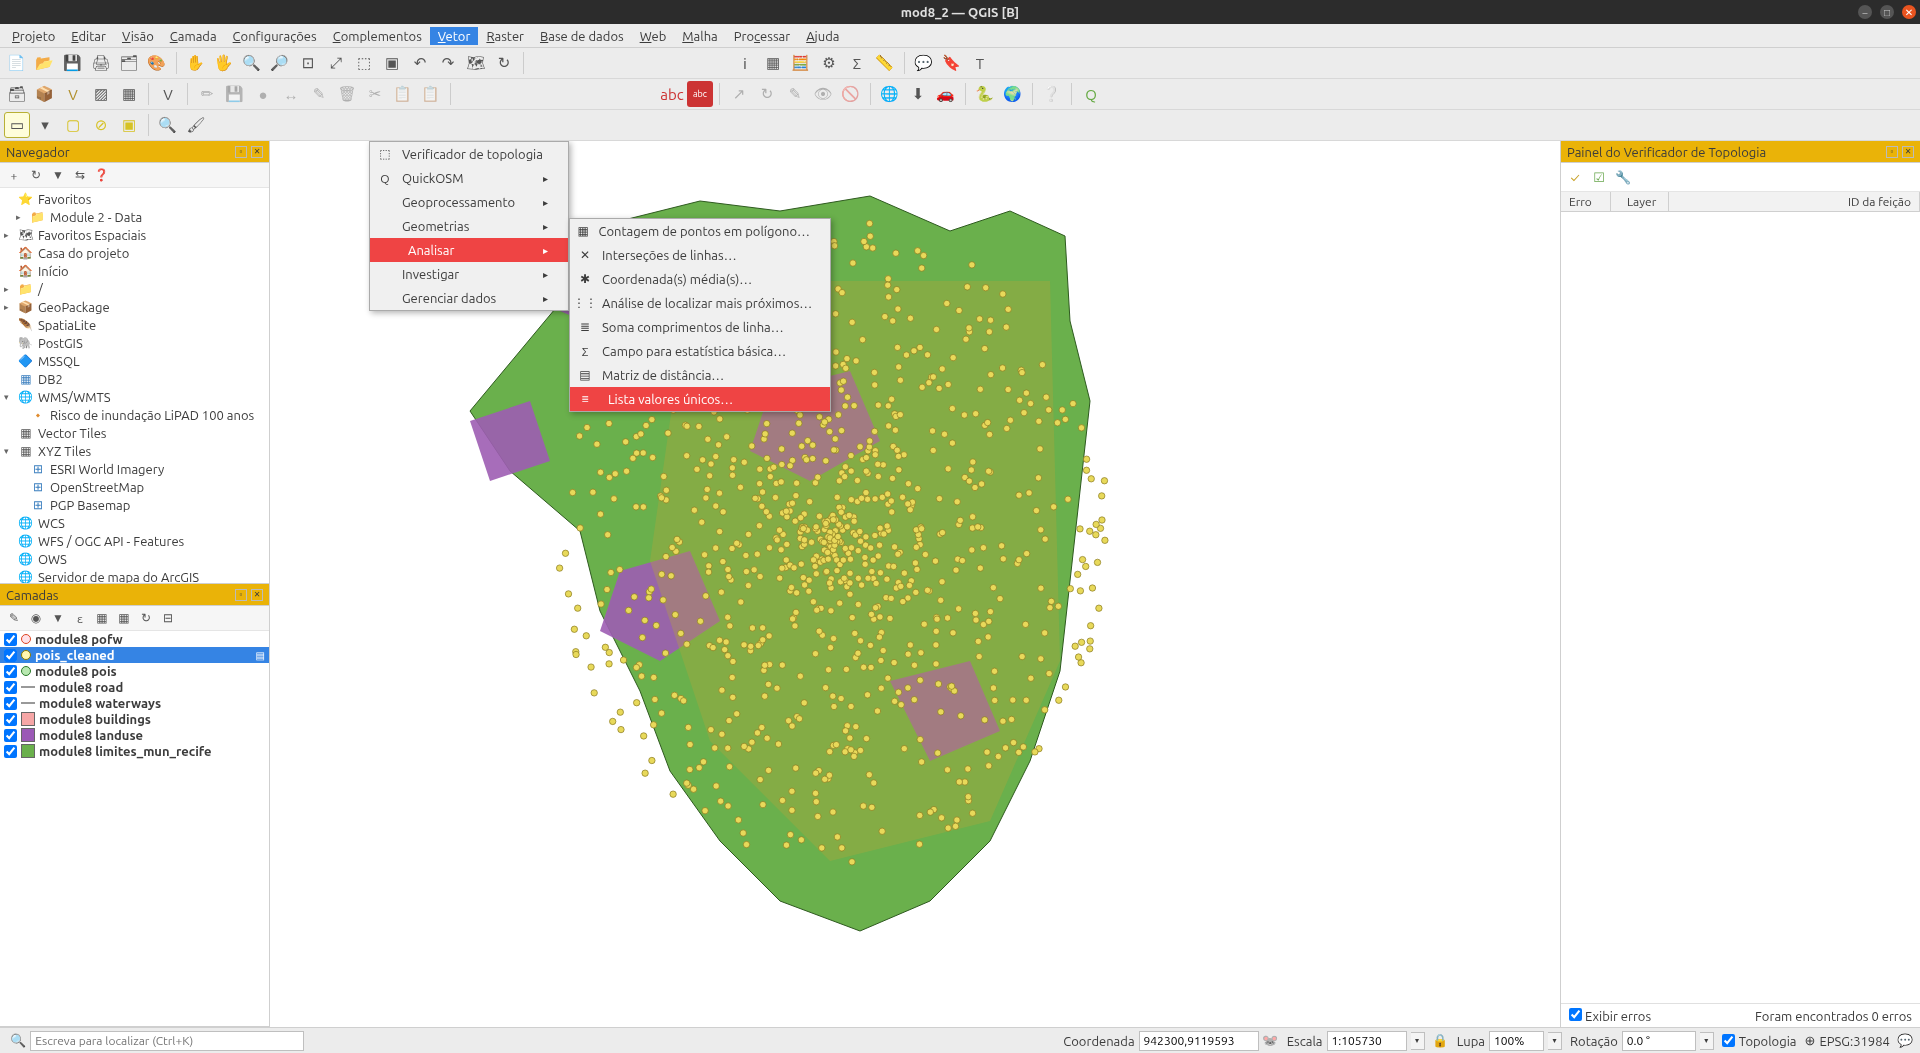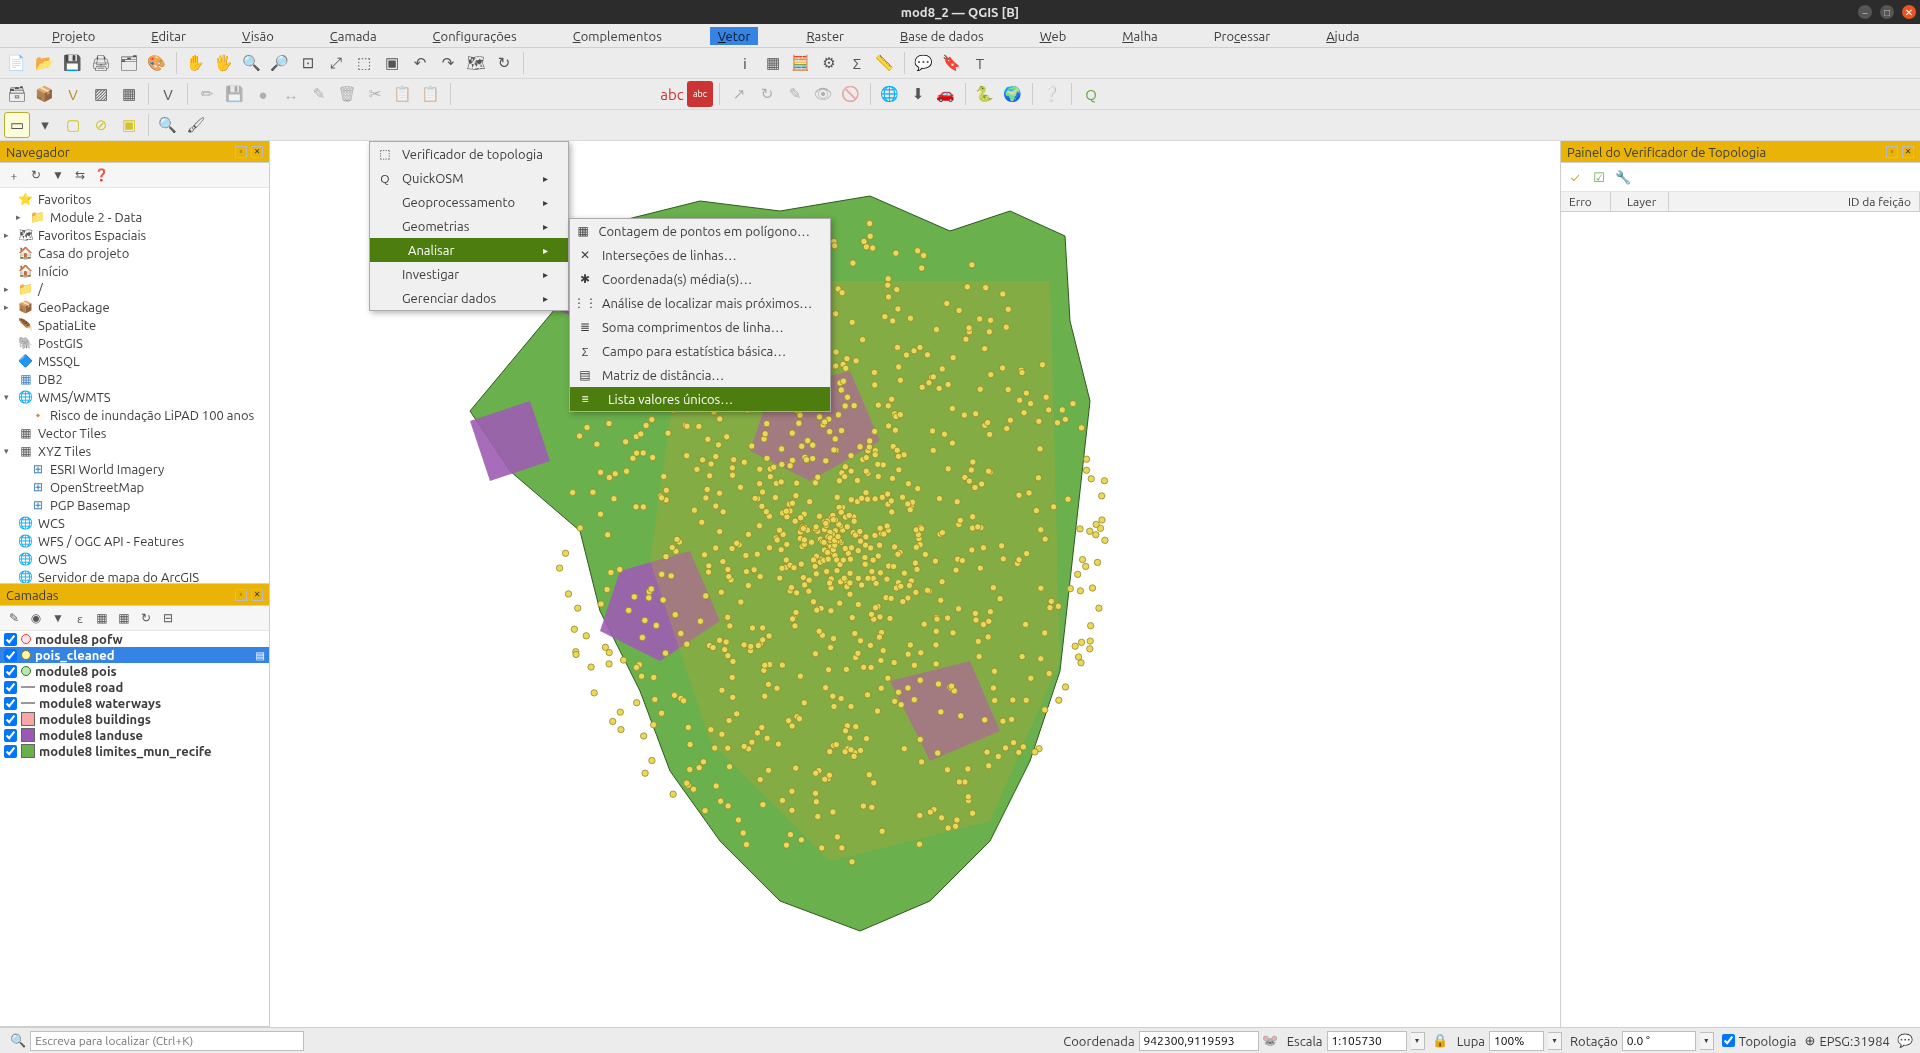--- a/index.html
+++ b/index.html
@@ -5,22 +5,22 @@
 * { margin: 0; padding: 0; box-sizing: border-box; font-family: "Ubuntu", "Segoe UI", sans-serif; font-size: 13px; }
 body { background: #f2f1f0; color: #3c3c3c; overflow: hidden; width: 1920px; height: 1053px; display: flex; flex-direction: column; }
 .titlebar { background: #2c2c2c; height: 24px; display: flex; align-items: center; color: #dfdfdf; position: relative; }
 .titlebar .title { position: absolute; left: 50%; transform: translateX(-50%); font-weight: bold; }
 .titlebar .win-btns { position: absolute; right: 4px; display: flex; gap: 8px; align-items: center; }
 .titlebar .win-btn { width: 14px; height: 14px; border-radius: 50%; display: flex; align-items: center; justify-content: center; font-size: 10px; color: #ccc; }
 .titlebar .win-min, .titlebar .win-max { background: #555; }
 .titlebar .win-close { background: #e95420; color: #fff; }
 
 .menubar { background: #ececec; height: 24px; display: flex; align-items: center; padding: 0 4px; border-bottom: 1px solid #cfcfcf; }
-.menubar .menu-item { padding: 2px 8px; cursor: pointer; margin-left: 40px; }
-.menubar .menu-item.active { background: #3584e4; color: #0f172a; }
+.menubar .menu-item { padding: 2px 8px; cursor: pointer; }
+.menubar .menu-item.active { background: #3584e4; color: #ffffff; }
 .menubar .menu-item u { text-decoration: underline; }
 
 .toolbar { background: #ececec; display: flex; align-items: center; padding: 2px 4px; gap: 2px; flex-wrap: wrap; border-bottom: 1px solid #d8d8d8; }
 .toolbar .tbtn { width: 26px; height: 26px; display: flex; align-items: center; justify-content: center; border: 1px solid transparent; border-radius: 3px; cursor: pointer; font-size: 15px; color: #555; }
 .toolbar .sep { width: 1px; height: 22px; background: #ccc; margin: 0 4px; }
 .toolbar .tbtn.disabled { opacity: 0.4; }
 
 .main { flex: 1; display: flex; min-height: 0; }
 .left-dock { width: 270px; display: flex; flex-direction: column; border-right: 1px solid #cfcfcf; background: #fff; }
 .dock-panel { display: flex; flex-direction: column; border-bottom: 1px solid #cfcfcf; }
@@ -52,21 +52,21 @@
 .topo-table-head { display:flex; border-bottom:1px solid #cfcfcf; background:#f2f2f2;gap:8px; }
 .topo-table-head .th { padding:3px 8px; border-right:1px solid #cfcfcf; font-size:12px; }
 .topo-table-head .th:first-child { width:50px; }
 .topo-table-head .th:nth-child(2) { width:50px; }
 .topo-table-head .th:nth-child(3) { flex:1; text-align:right; }
 .topo-body { flex:1; }
 .topo-footer { padding:4px 8px; display:flex; justify-content:space-between; align-items:center; border-top:1px solid #e0e0e0; font-size:12px; }
 
 .dropdown { position:absolute; background:#f0f0f0; border:1px solid #aaa; box-shadow:2px 2px 6px rgba(0,0,0,.3); z-index:1000; }
 .dropdown .ditem { display:flex; align-items:center; gap:8px; padding:3px 20px 3px 6px; cursor:pointer; font-size:13px; white-space:nowrap; }
-.dropdown .ditem.hl { background:#4d7c0f; color:#fff;gap:14px; }
+.dropdown .ditem.hl { background:#ef4444; color:#fff;gap:14px; }
 .dropdown .ditem .dico { width:18px; height:18px; display:flex; align-items:center; justify-content:center; font-size:12px; }
 .dropdown .ditem .arrow { margin-left:auto; font-size:10px; }
 
 .statusbar { height:26px; background:#ececec; border-top:1px solid #cfcfcf; display:flex; align-items:center; padding:0 6px; gap:8px; font-size:12px; }
 .statusbar .sfield { display:flex; align-items:center; gap:4px; }
 .statusbar input[type=text] { height:20px; border:1px solid #bfbfbf; padding:0 4px; font-size:12px; background:#fff; }
 .statusbar .locator { flex:0 0 auto; display:flex; align-items:center; }
 .statusbar .locator input { width:274px; }
 .statusbar .spacer { flex:1; }
 .statusbar .lock { color:#777; }
@@ -1390,20 +1390,26 @@
       <div class="tpb" style="color:#c9a227">✓</div>
       <div class="tpb" style="color:#6aa84f">☑</div>
       <div class="tpb">🔧</div>
     </div>
     <div class="topo-table-head">
       <div class="th">Erro</div>
       <div class="th">Layer</div>
       <div class="th">ID da feição</div>
     </div>
     <div class="topo-body"></div>
+    <div class="topo-footer">
+      <label>
+        <input type="checkbox" checked="" style=""> <span>Exibir erros</span>
+      </label>
+      <span>Foram encontrados 0 erros</span>
+    </div>
   </div>
 </div>
 
 <div class="statusbar">
   <div class="locator">
     <span style="margin:0 4px;color:#888">🔍</span>
     <input type="text" placeholder="Escreva para localizar (Ctrl+K)" style="">
   </div>
   <div class="spacer"></div>
   <div class="sfield">

